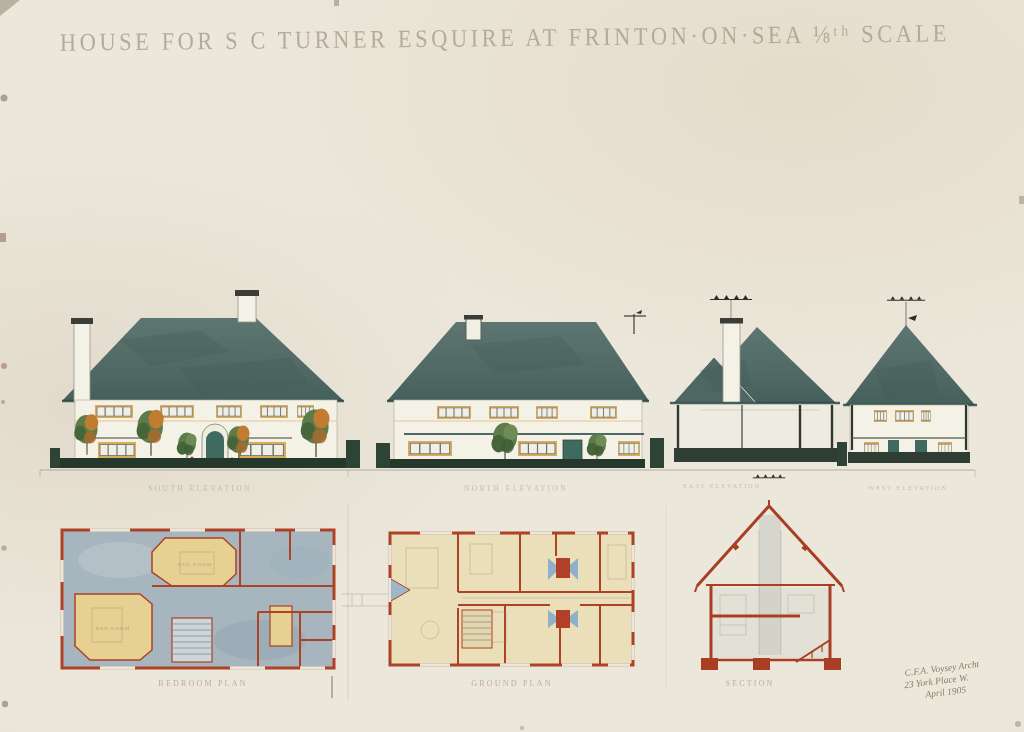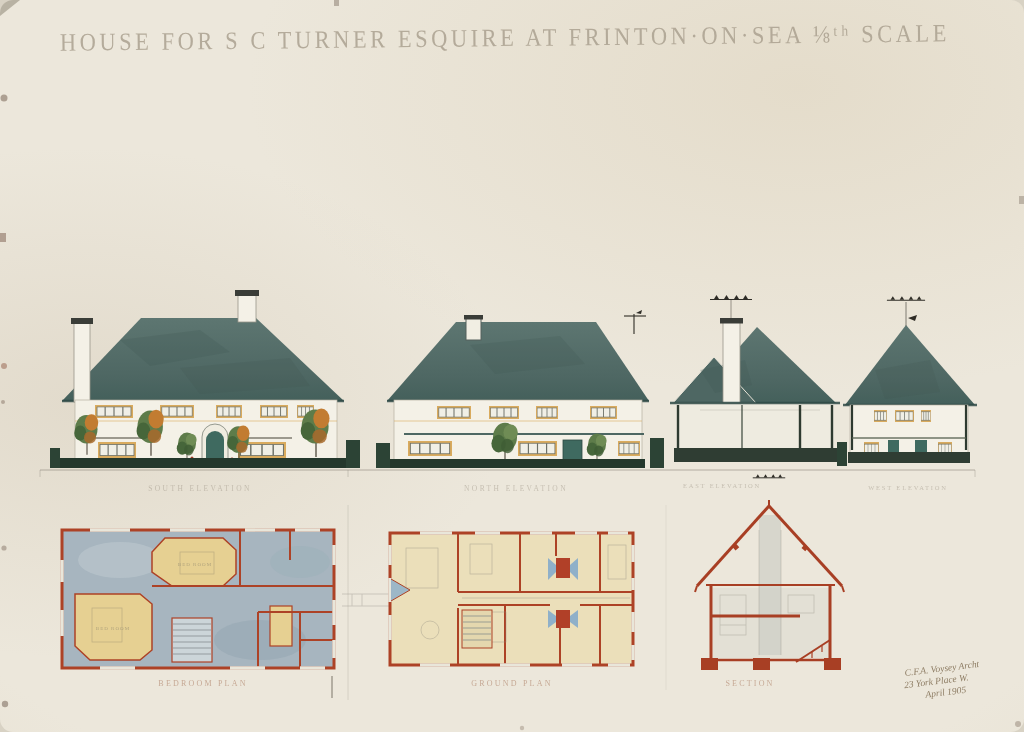--- a/index.html
+++ b/index.html
@@ -3,21 +3,20 @@
 <meta charset="utf-8">
 <style>
   html,body{margin:0;padding:0;background:#d8d2c4;}
   .canvas{
     position:relative;width:1024px;height:732px;overflow:hidden;
     background:
       radial-gradient(90% 70% at 78% 12%, rgba(208,192,160,.28), rgba(208,192,160,0) 60%),
       radial-gradient(60% 50% at 8% 55%, rgba(190,175,150,.22), rgba(190,175,150,0) 70%),
       radial-gradient(125% 125% at 50% 45%, #ece7db 55%, #e2dbca 86%, #d4ccb9 100%);
     font-family:"Liberation Serif","DejaVu Serif",serif;
-    border-radius:13px;
   }
   svg{position:absolute;left:0;top:0;}
   .title-text{font-family:"Liberation Serif","DejaVu Serif",serif;}
 </style>
 </head>
 <body>
 
 <div class="canvas">
 <svg width="1024" height="732" viewBox="0 0 1024 732">
   <defs>

